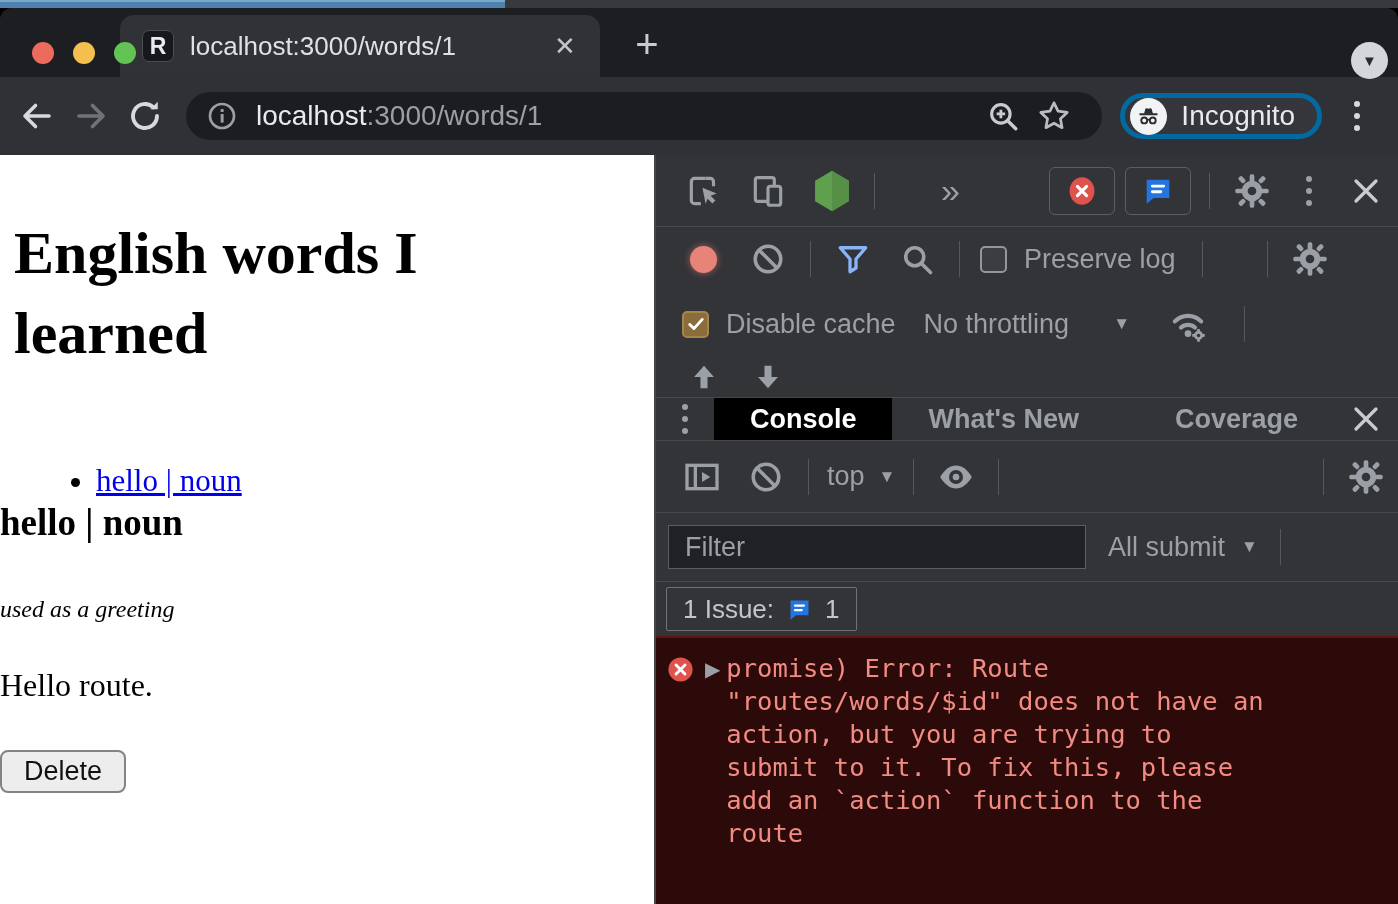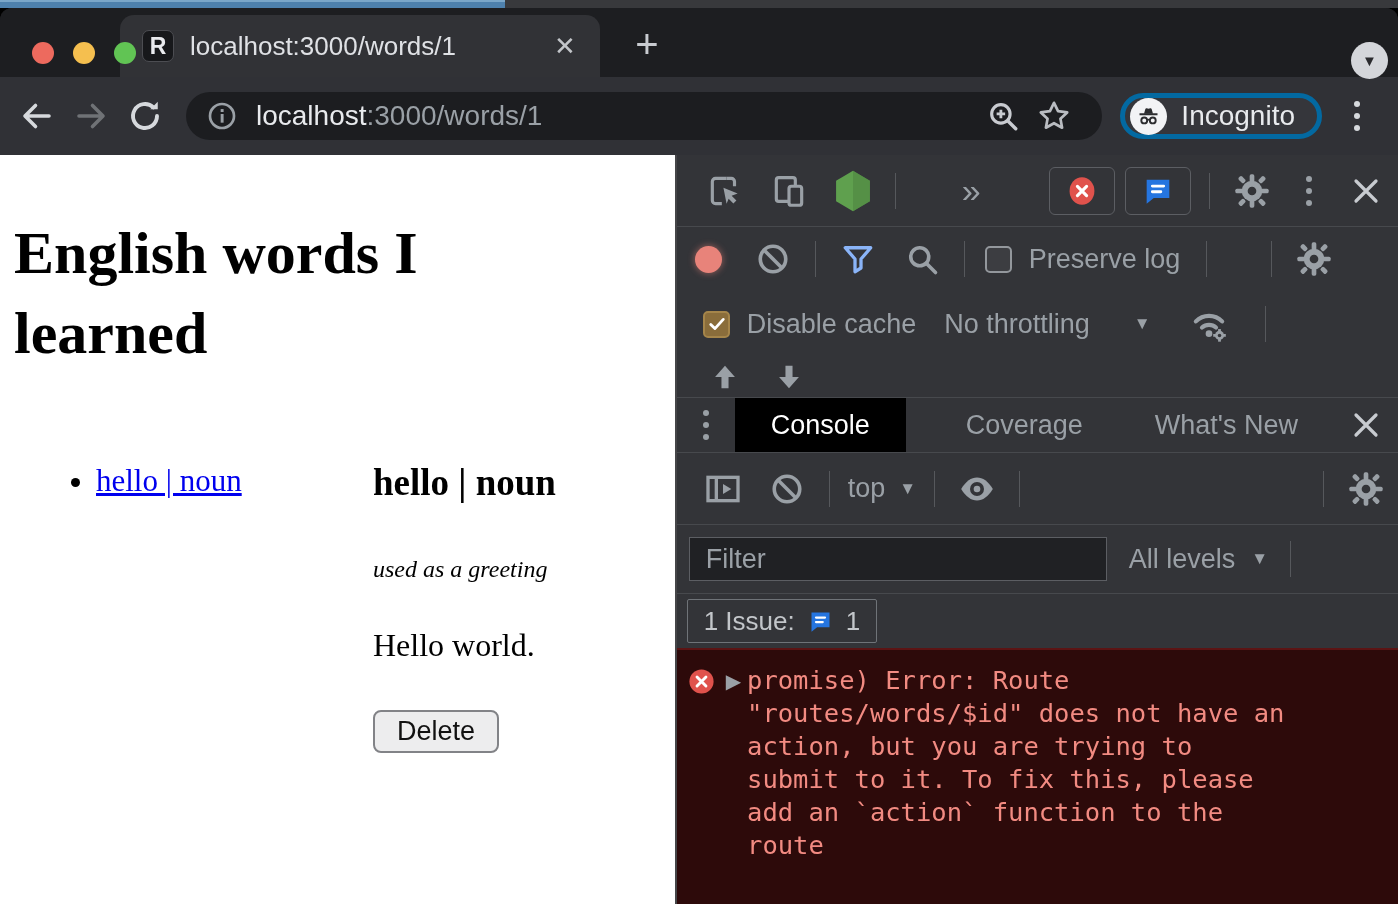--- a/index.html
+++ b/index.html
@@ -45,21 +45,21 @@
   .incog-label { color:#e8eaed; font-size:28px; margin-left:14px; }
   .kebab-dots { display:flex; flex-direction:column; gap:6px; align-items:center; }
   .kebab-dots i { width:6px; height:6px; border-radius:50%; background:#d6d9dd; display:block; }
 
   
   .content { display:flex; height:749px; }
 
   
   .page { width:683px; background:#fff; font-family:"Liberation Serif", serif; color:#000; overflow:hidden; }
   .page h1 { font-size:60px; line-height:80px; font-weight:bold; margin:58px 0 0 14px; width:540px; }
-  .page-row { display:flex; margin-top:88px; }
+  .page-row { display:flex; margin-top:88px;flex-direction:column; }
   .word-list { width:373px; padding-left:96px; font-size:31px; }
   .word-list li { line-height:40px; }
   .word-list a { color:var(--link-blue,#0000ee); }
   .detail h3 { font-size:37px; font-weight:bold; }
   .detail .def { font-style:italic; font-size:24px; margin-top:52px; }
   .detail .ex { font-size:32px; margin-top:44px; }
   .detail button { margin-top:46px; font-family:"Liberation Sans",sans-serif; font-size:27px; color:#111;
     background:#ededee; border:2px solid #828387; border-radius:8px; padding:4px 22px; }
 
   
@@ -70,31 +70,31 @@
   .ibtn { width:64px; height:60px; display:flex; align-items:center; justify-content:center; flex:none; }
   .vsep { width:1px; height:36px; background:#56585c; margin:0 10px; flex:none; }
   .spacer { flex:1; }
   svg { display:block; }
 
   .r-main { height:72px; padding-left:16px; }
   .badge-btn { width:66px; height:48px; border:1px solid #5c5e63; border-radius:6px;
     display:flex; align-items:center; justify-content:center; margin-left:10px; flex:none; }
   .chev-more { font-size:34px; color:#9aa0a6; margin-left:56px; }
 
-  .r-net1 { height:64px; }
+  .r-net1 { height:64px; padding-left:16px; }
   .rec-dot { width:27px; height:27px; border-radius:50%; background:var(--record-red,#e8837a); box-shadow:0 0 6px 1px rgba(232,131,122,.45); }
   .checkbox { width:27px; height:27px; border:2.5px solid #93979c; border-radius:5px; flex:none; }
   .checkbox.checked { background:var(--checkbox-gold,#8a6d3b); border-color:#a5854a; display:flex; align-items:center; justify-content:center; }
   .lbl { margin-left:16px; white-space:nowrap; }
 
   .r-net2 { height:66px; padding-left:16px; }
   .dd-arrow { font-size:17px; color:#9aa0a6; margin-left:44px; }
   .r-arrows { height:40px; padding-left:16px; align-items:flex-start; }
 
-  .r-tabs { height:56px; border-top:1px solid #47494d; }
+  .r-tabs { height:44px; border-top:1px solid #47494d;font-weight:bold; }
   .drawer-kebab { width:58px; display:flex; justify-content:center; }
   .dtab { height:100%; display:flex; align-items:center; padding:0 36px; white-space:nowrap; font-size:27px; }
   .dtab.active { background:#000; color:#fff; }
   .dt-close { width:64px; display:flex; justify-content:center; }
 
   .r-ctoolbar { height:72px; padding-left:14px; }
   .top-dd { display:flex; align-items:center; gap:14px; margin:0 8px; }
 
   .r-filter { height:69px; padding:0 0 0 12px; }
   .filter-input { width:418px; height:44px; background:#202124; border:1px solid #5c5e63; color:#bdc1c6;
@@ -210,21 +210,21 @@
       <h1>English words I learned</h1>
       <div class="page-row">
         <ul class="word-list">
           <li>
             <a href="#">hello | noun</a>
           </li>
         </ul>
         <div class="detail">
           <h3>hello | noun</h3>
           <p class="def">used as a greeting</p>
-          <p class="ex">Hello world.</p>
+          <p class="ex">Hello route.</p>
           <button>Delete</button>
         </div>
       </div>
     </div>
 
     <div class="devtools">
 
       <div class="dt-row r-main bb">
         <span class="ibtn">
           <svg width="38" height="38" viewBox="0 0 24 24">
@@ -385,22 +385,22 @@
 
       <div class="dt-row r-tabs bb">
         <span class="drawer-kebab">
           <span class="kebab-dots">
               <i style="background:#9aa0a6"></i>
               <i style="background:#9aa0a6"></i>
               <i style="background:#9aa0a6"></i>
             </span>
         </span>
         <span class="dtab active">Console</span>
+        <span class="dtab">What's New</span>
         <span class="dtab" style="margin-left:24px">Coverage</span>
-        <span class="dtab">What's New</span>
         <span class="spacer"></span>
         <span class="dt-close">
           <svg width="30" height="30" viewBox="0 0 24 24">
               <path d="M4 4l16 16M20 4L4 20" stroke="#c8cbd0" stroke-width="2.6" stroke-linecap="round"></path>
             </svg>
         </span>
       </div>
 
       <div class="dt-row r-ctoolbar bb">
         <span class="ibtn">
@@ -446,21 +446,21 @@
                 <rect x="3.8" y="17.4" width="4.4" height="2.8" rx="1" transform="rotate(-45 6 18.8)"></rect>
               </g>
               <circle cx="12" cy="12" r="2.6" fill="#333438"></circle>
             </svg>
         </span>
       </div>
 
       <div class="dt-row r-filter bb">
         <input class="filter-input" placeholder="Filter" style="">
         <span class="levels">
-          <span>All levels</span>
+          <span>All submit</span>
           <span class="dd-arrow" style="margin-left:0">▼</span>
         </span>
         <span class="vsep" style="margin-left:22px"></span>
       </div>
 
       <div class="dt-row r-issue">
         <span class="issue-pill">
           <span>1 Issue:</span>
           <svg width="27" height="27" viewBox="0 0 24 24">
               <path d="M4 4h16v13H9l-5 4z" fill="var(--issue-blue,#2575e0)"></path>

